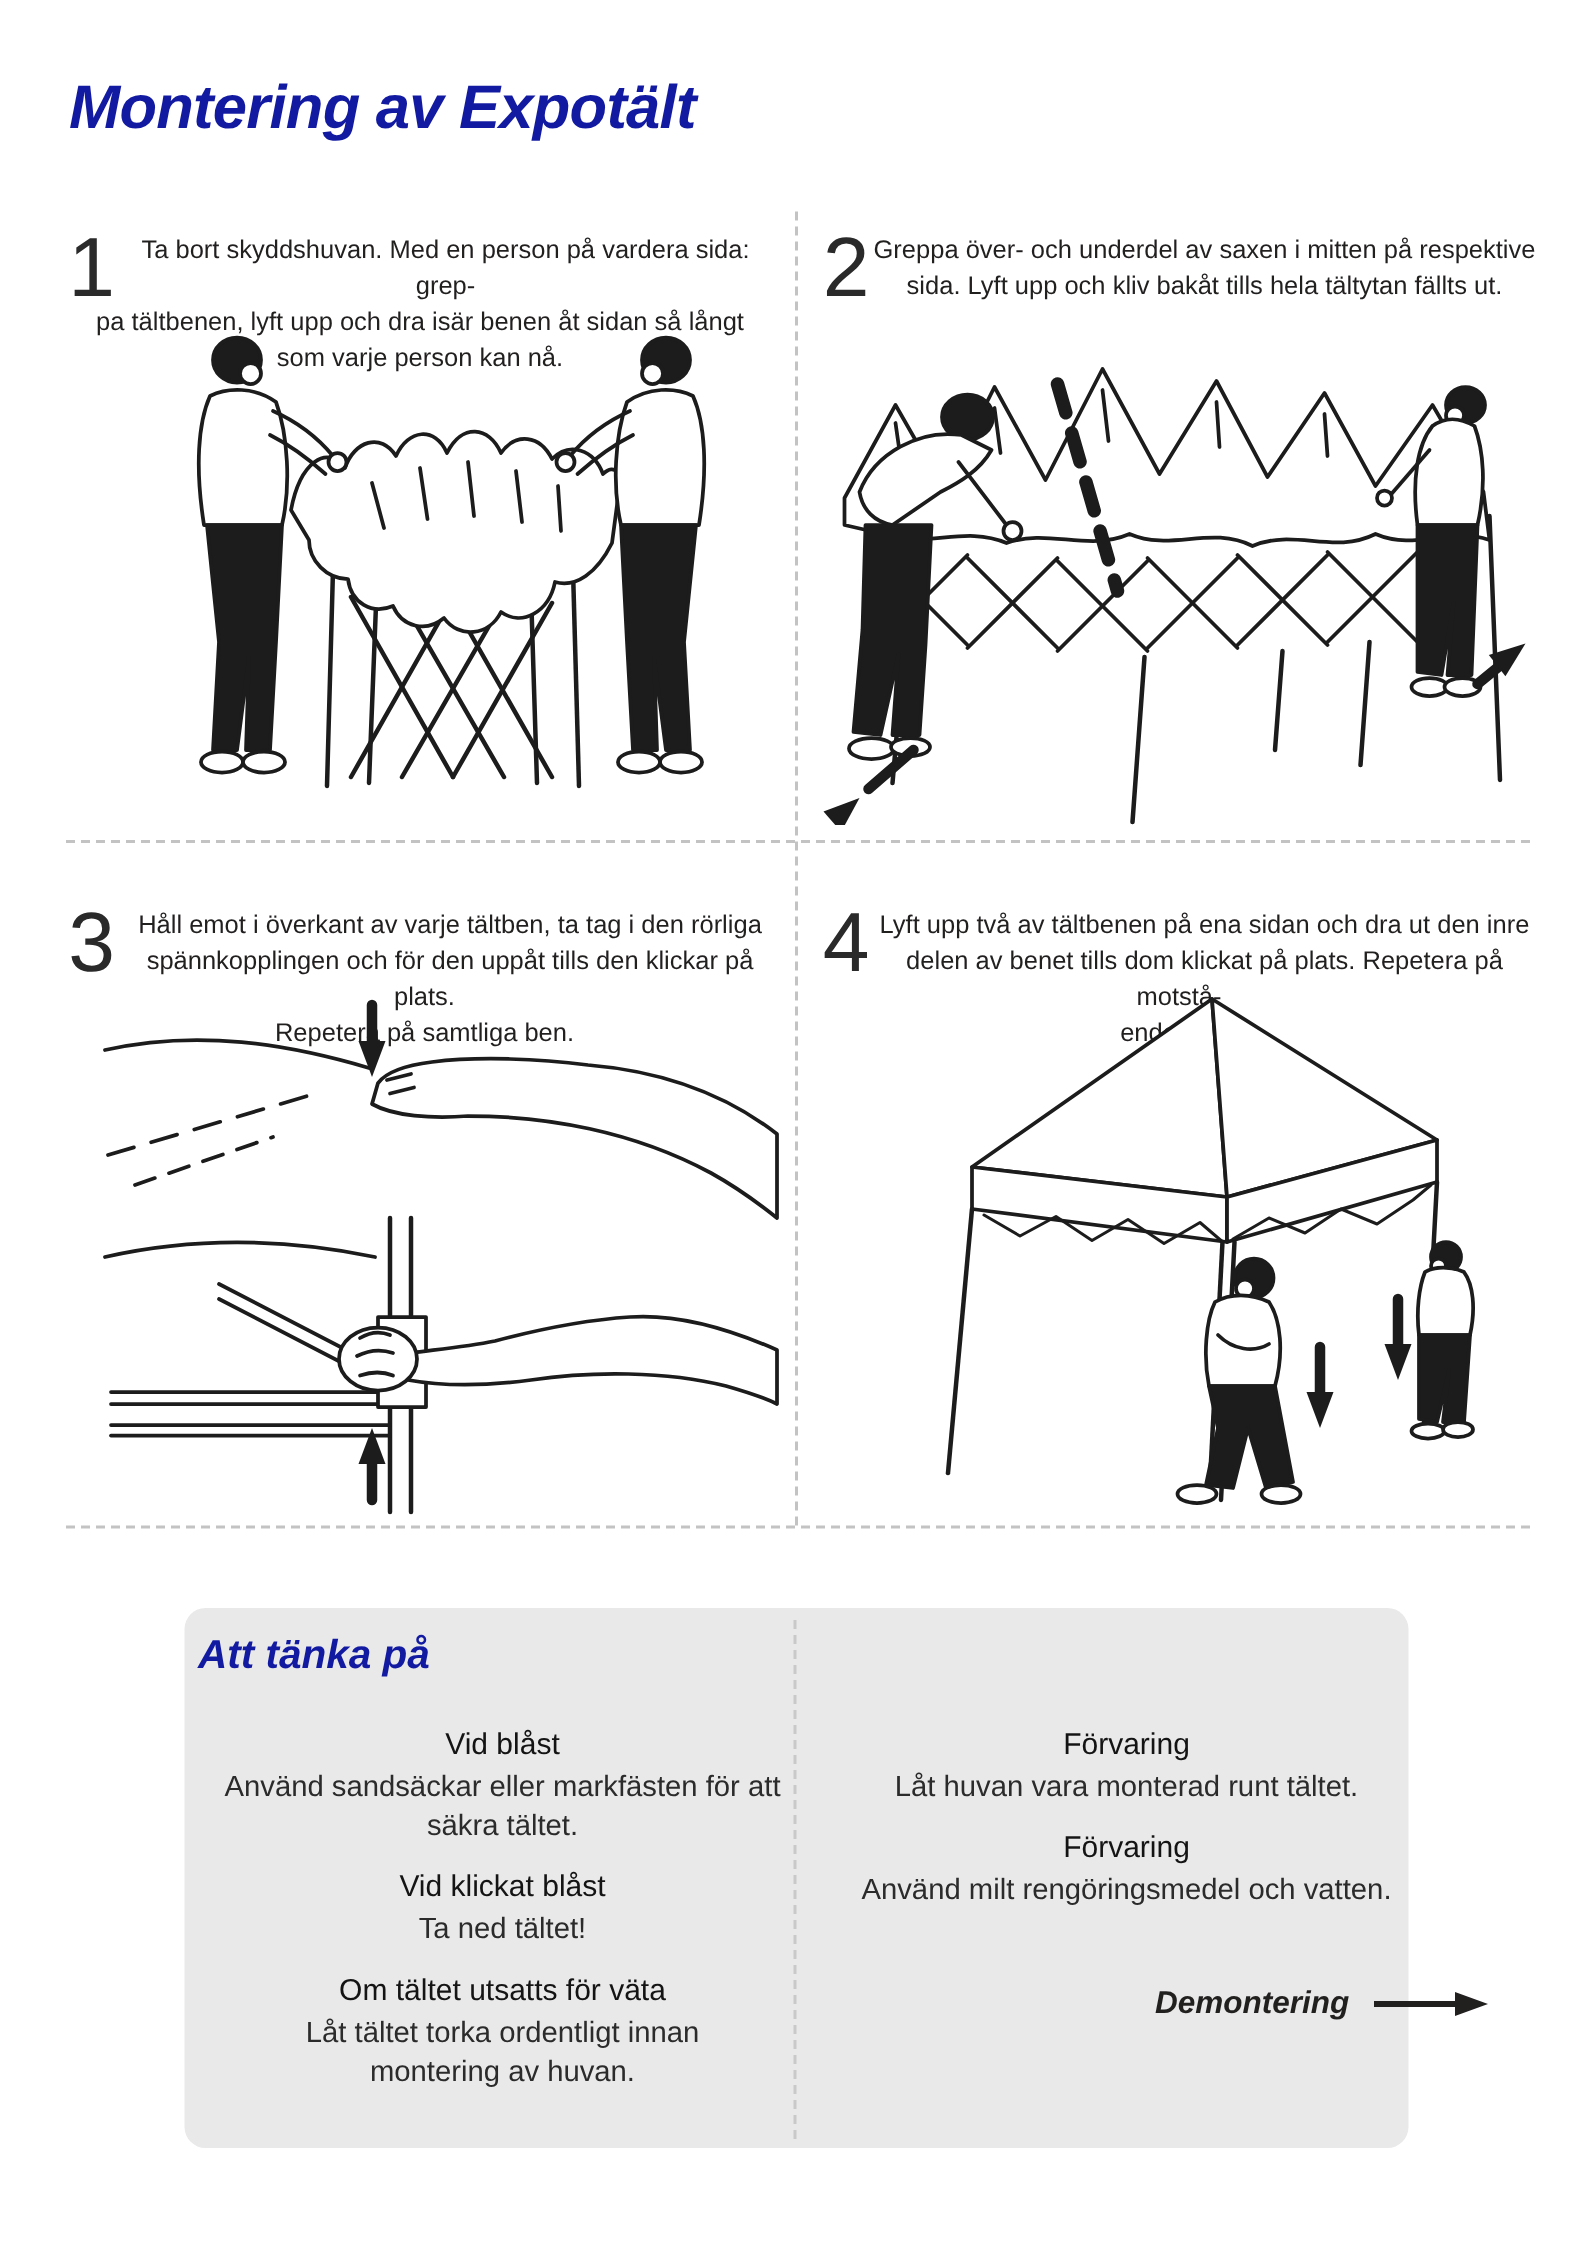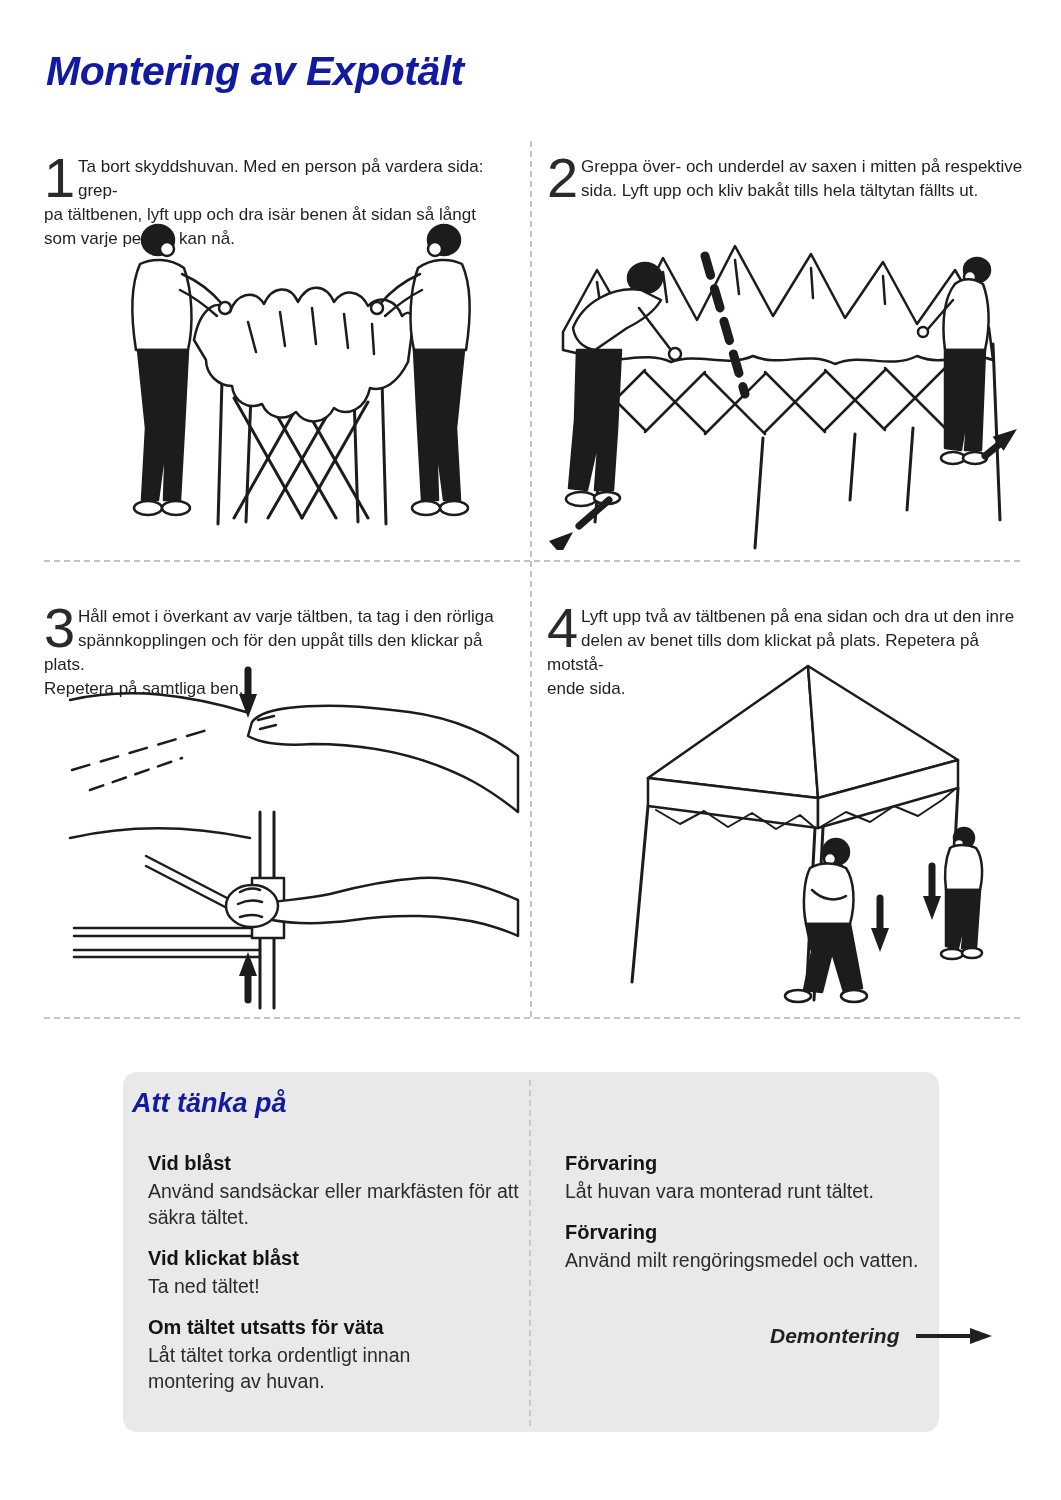--- a/index.html
+++ b/index.html
@@ -1,17 +1,17 @@
 <!DOCTYPE html>
 <html><head>
 <meta charset="utf-8">
 <style>
   html,body{margin:0;padding:0;background:#ffffff;}
   body{width:1061px;height:1500px;position:relative;font-family:"Liberation Sans",sans-serif;color:#221f1f;overflow:hidden;}
-  .page{position:absolute;inset:0;}
+  .page{position:absolute;inset:0;text-align:center;}
 
   .title{position:absolute;left:46px;top:48px;margin:0;font-size:41px;font-weight:bold;font-style:italic;letter-spacing:-0.5px;color:#121aa1;}
 
   .step{position:absolute;font-size:17px;line-height:24px;color:#221f1f;}
   .step .num{float:left;width:34px;height:46px;font-size:56px;line-height:46px;font-weight:400;color:#2a2a2a;}
   .step .body{white-space:pre-line;}
   #step1{left:44px;top:138px;width:472px;}
   #step2{left:547px;top:138px;width:478px;}
   #step3{left:44px;top:588px;width:478px;}
   #step4{left:547px;top:588px;width:478px;}
@@ -26,21 +26,21 @@
   .hdash{position:absolute;left:44px;width:976px;height:0;border-top:2px dashed #c3c3c3;}
   #hdash-mid{top:560px;}
   #hdash-bottom{top:1017px;}
 
   .panel{position:absolute;left:123px;top:1072px;width:816px;height:360px;background:#e9e9e9;border-radius:14px;}
   .panel-title{position:absolute;left:132px;top:1088px;margin:0;font-size:27px;font-weight:bold;font-style:italic;color:#121aa1;}
   .panel-vdash{position:absolute;left:529px;top:1080px;height:346px;width:0;border-left:2px dashed #c9c9c9;}
   .notes-col{position:absolute;top:1152px;}
   #notes-left{left:148px;width:374px;}
   #notes-right{left:565px;width:372px;}
-  .note h3{margin:0 0 3px 0;font-size:20px;font-weight:bold;color:#141414;}
+  .note h3{margin:0 0 3px 0;font-size:20px;font-weight:normal;color:#141414;}
   .note p{margin:0 0 17px 0;font-size:19.5px;line-height:26px;color:#2b2b2b;white-space:pre-line;}
   .demontering{position:absolute;left:770px;top:1324px;display:flex;align-items:center;gap:14px;}
   .demontering .label{font-size:21px;font-weight:bold;font-style:italic;color:#221f1f;}
 </style>
 </head>
 <body>
 
 <div class="page">
 
   <h1 class="title">Montering av Expotält</h1>

